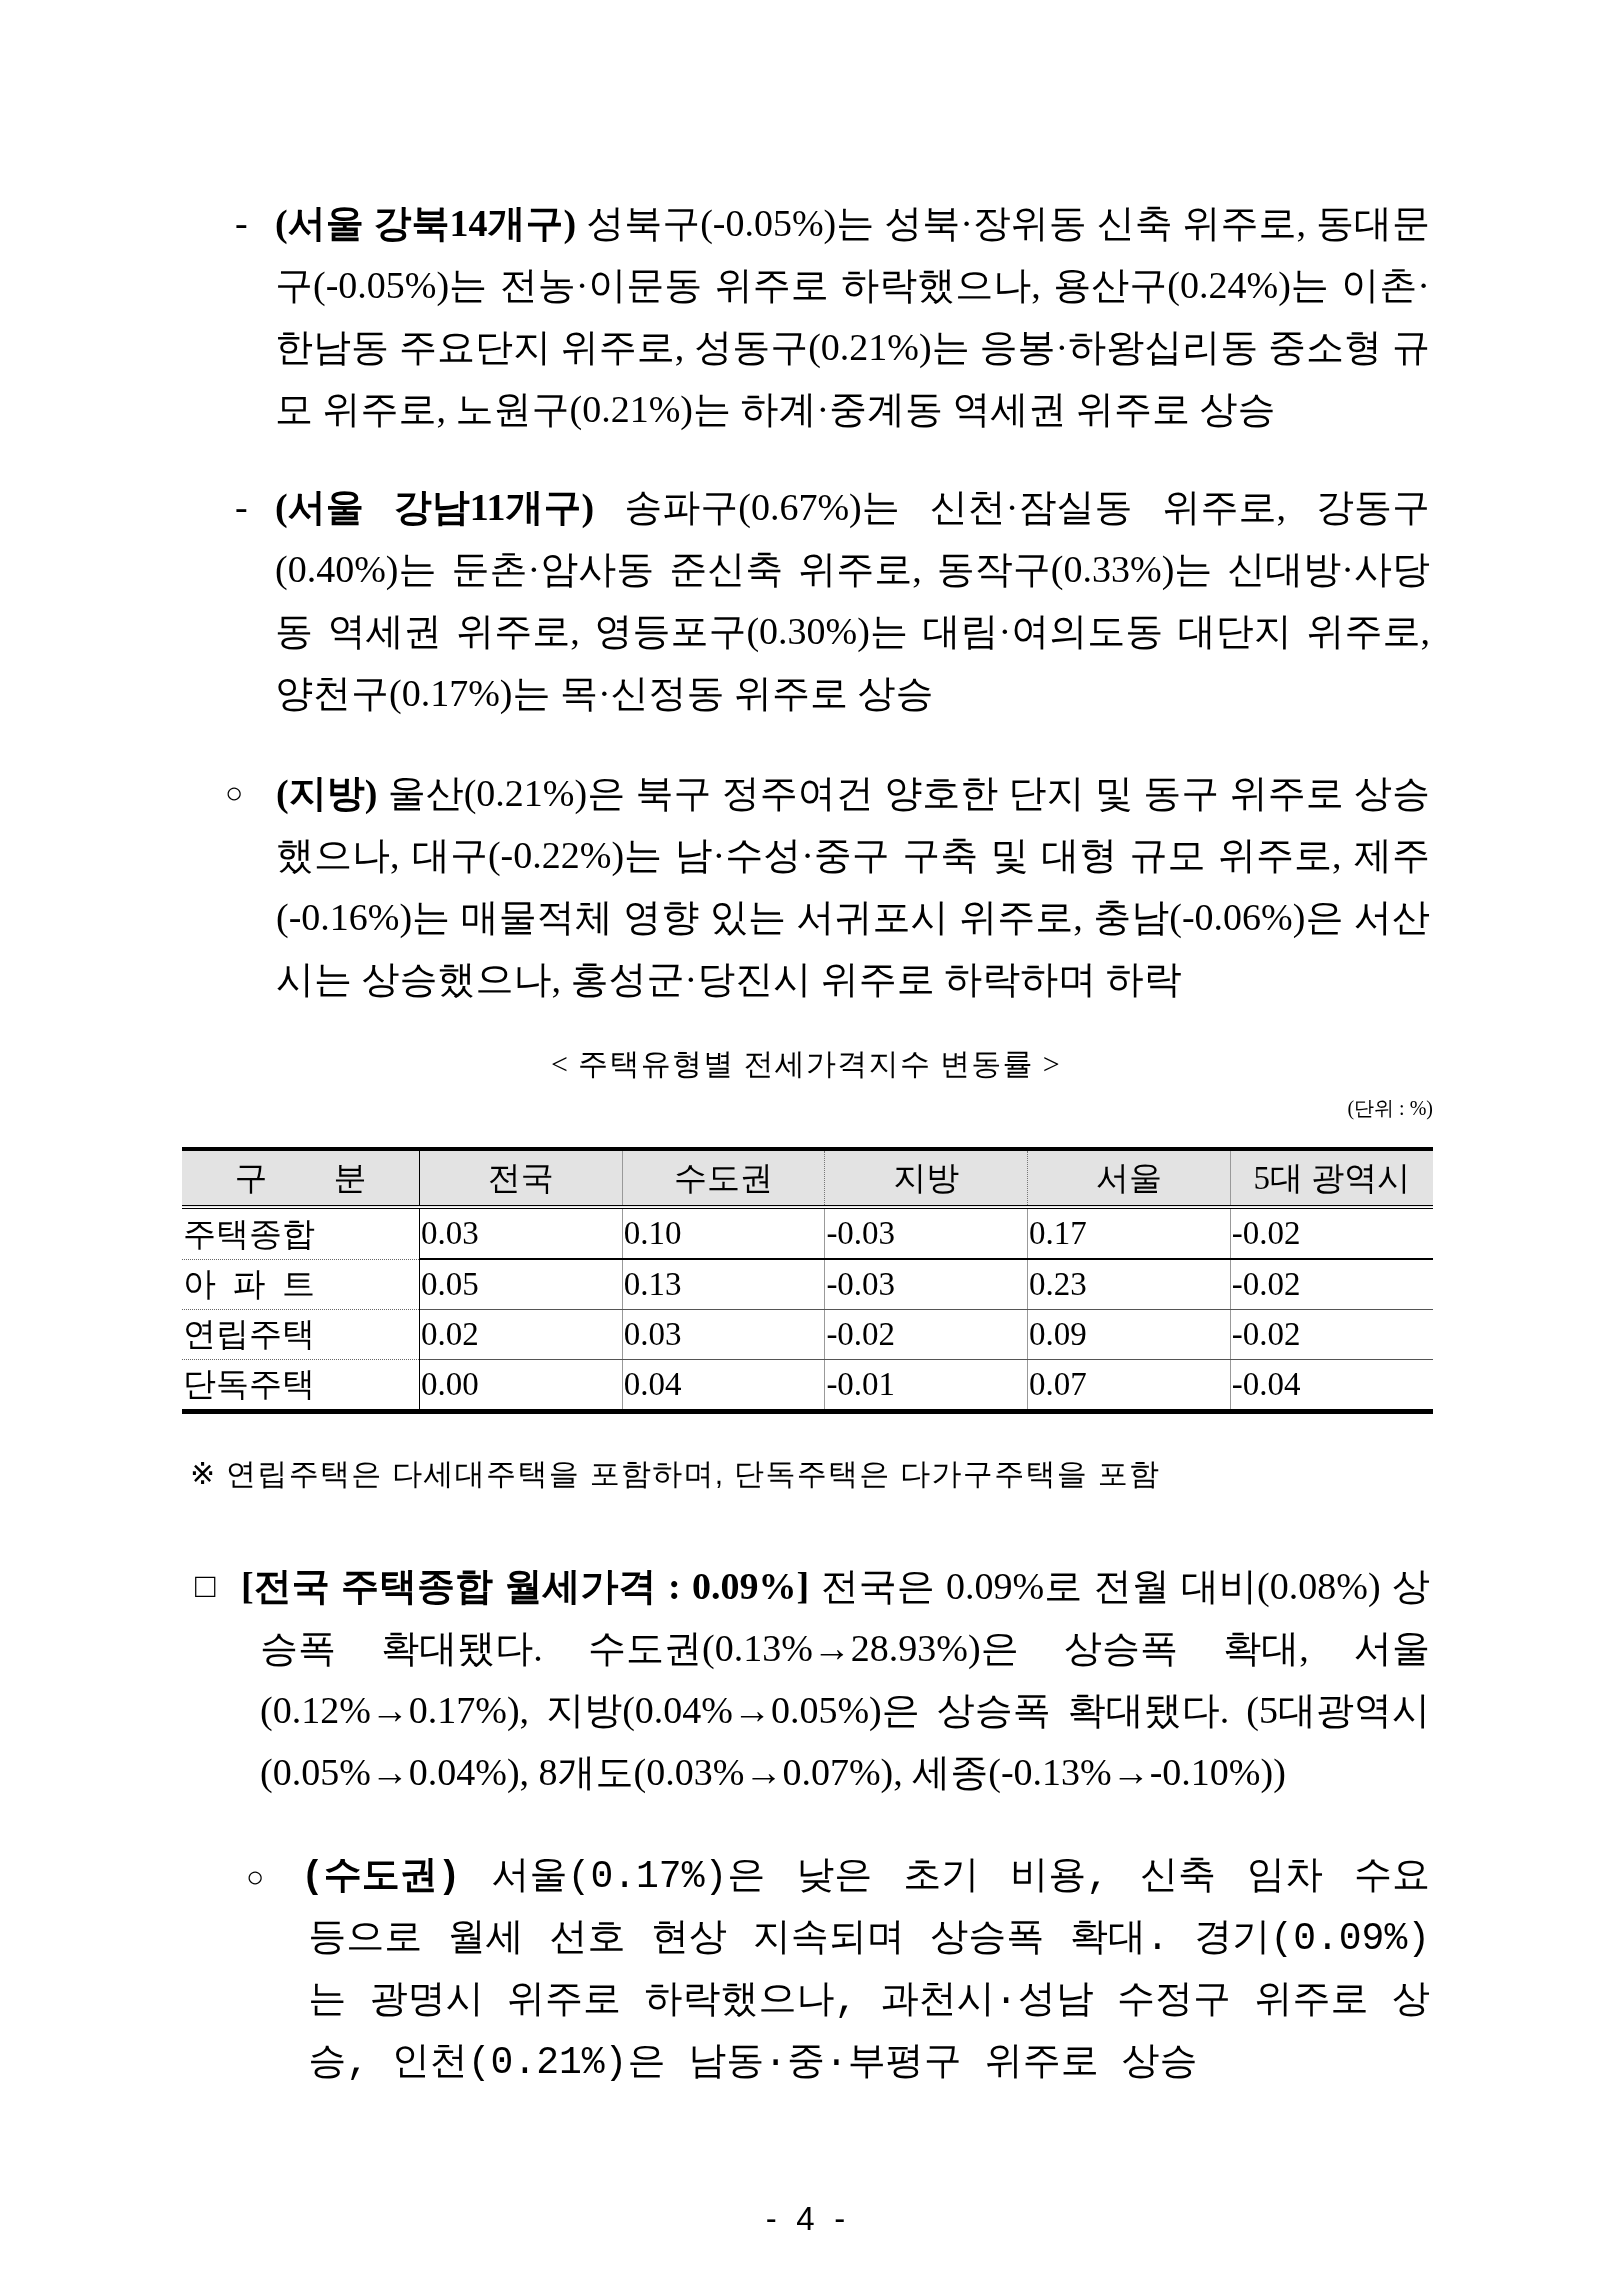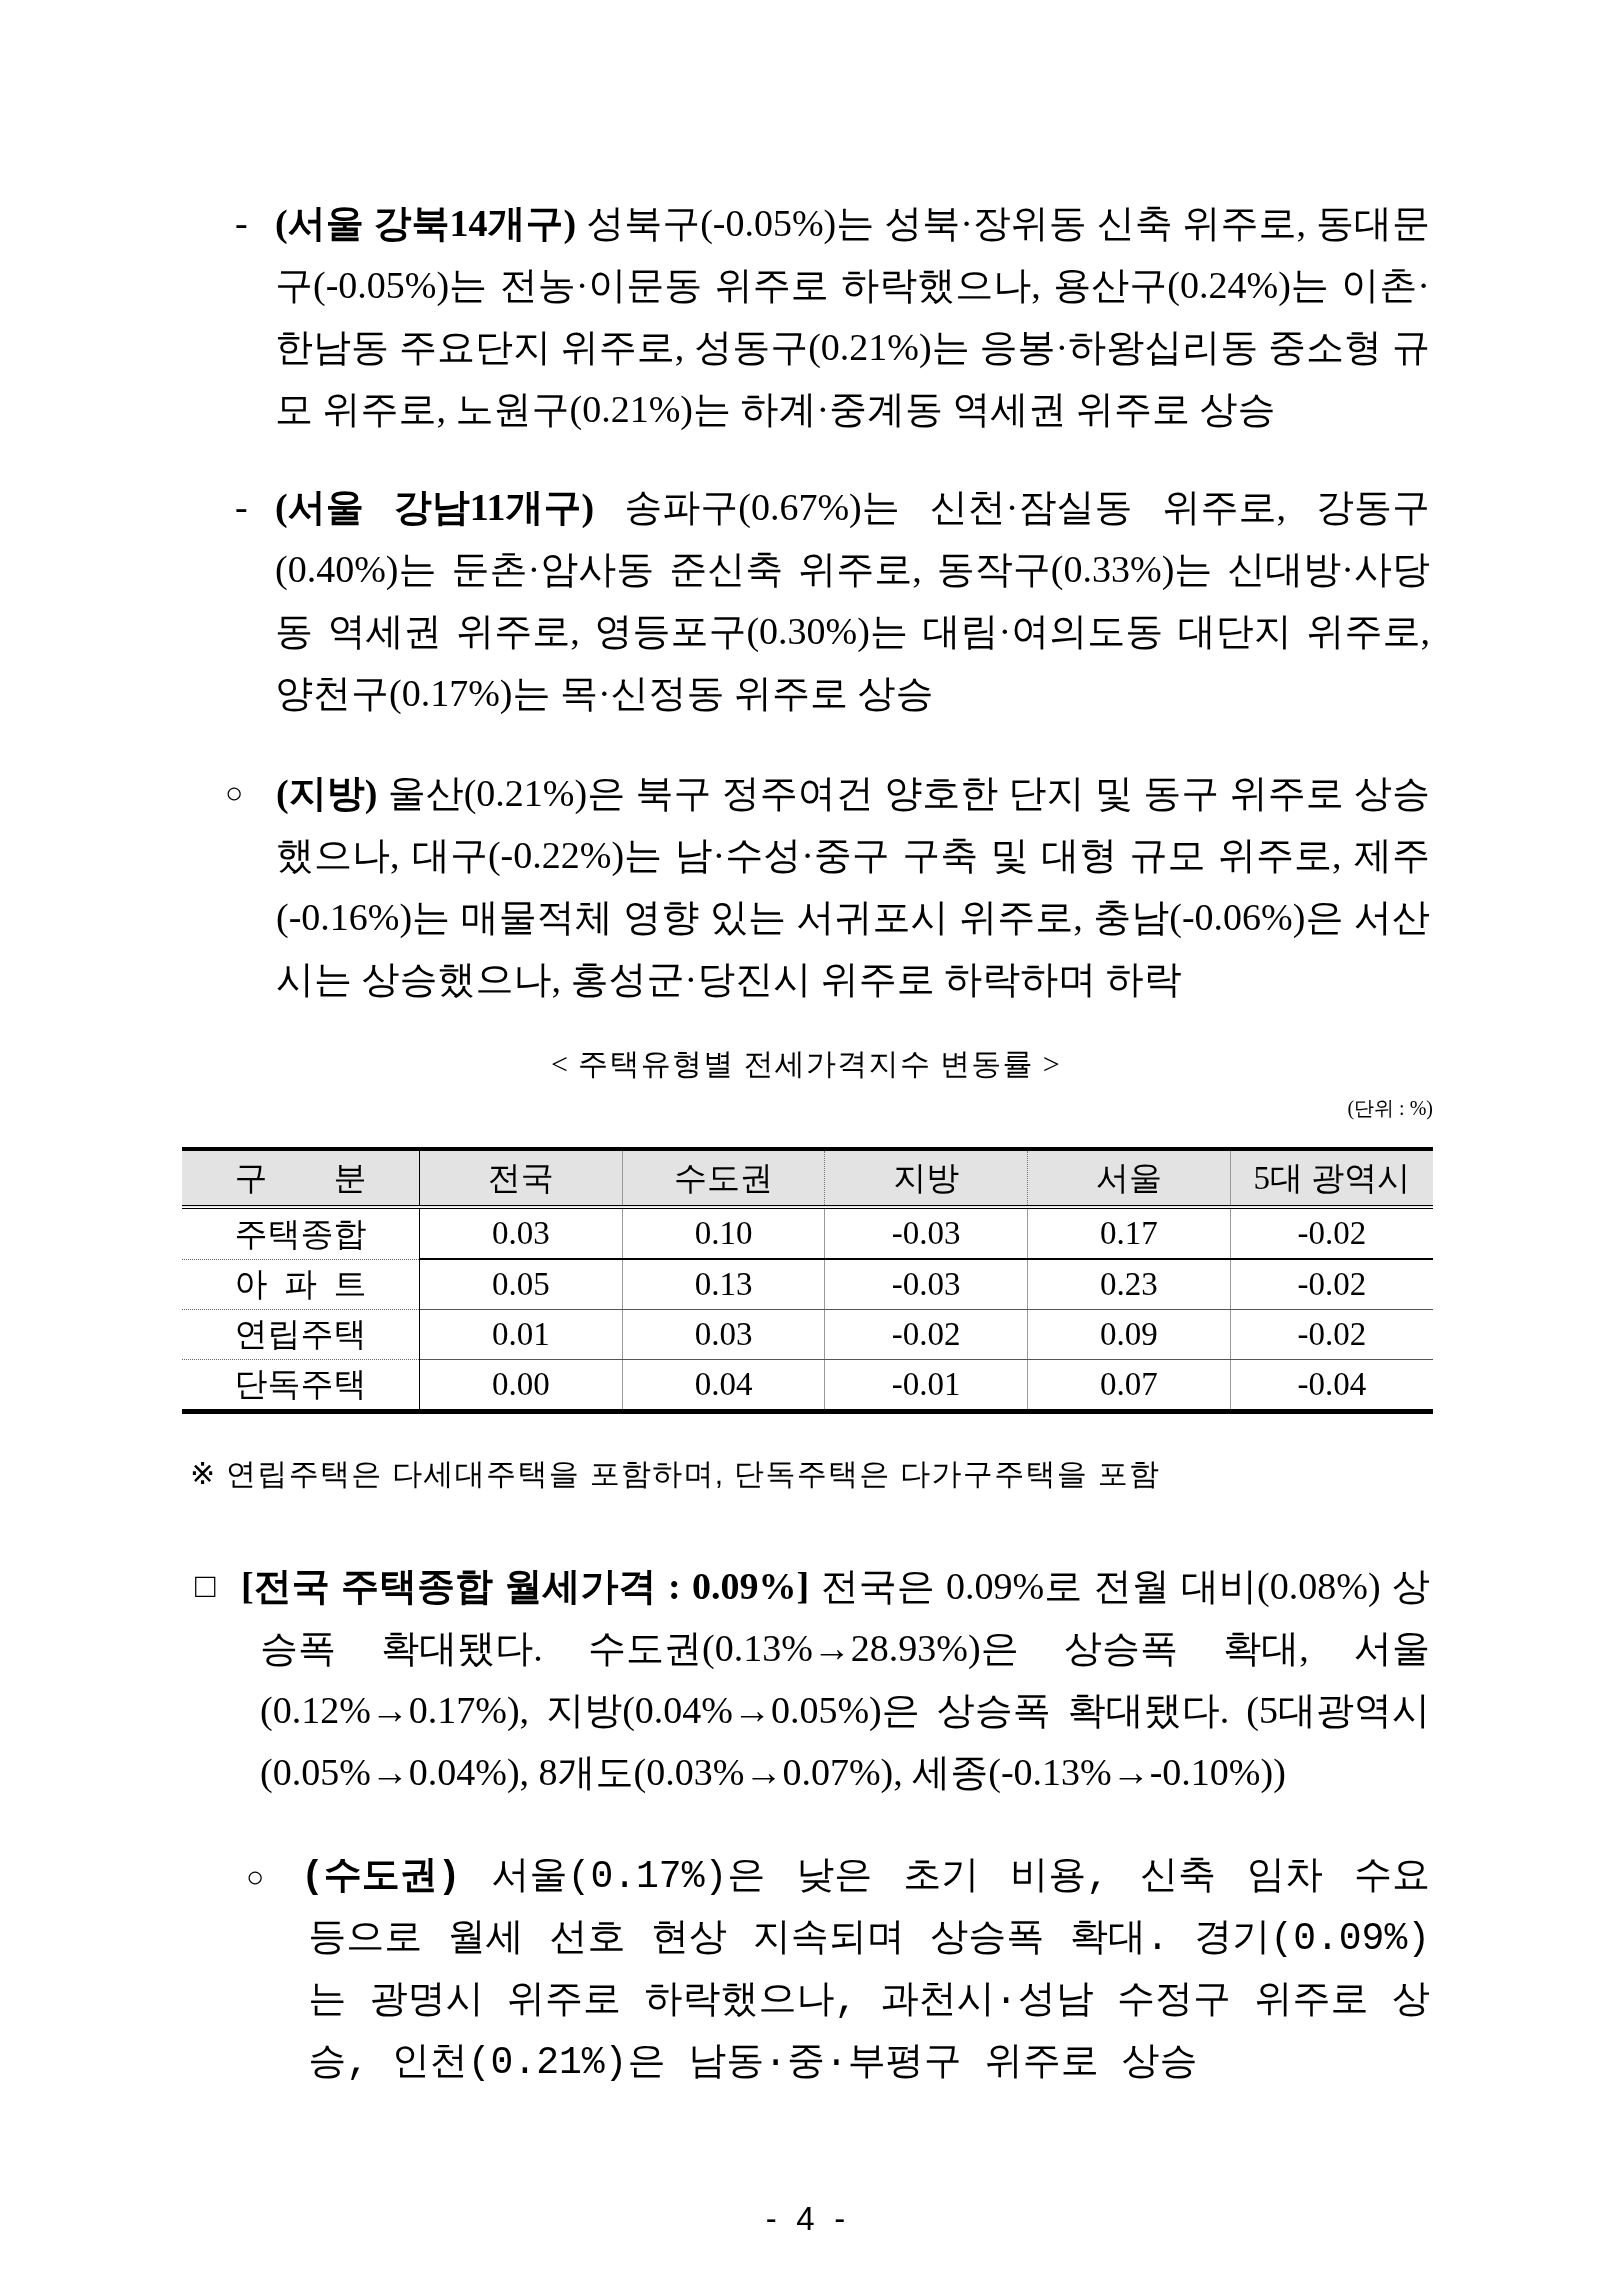--- a/index.html
+++ b/index.html
@@ -36,21 +36,21 @@
   .unit-note{width:1251px;margin-top:10.4px;text-align:right;font-size:20px;}
   table.stat{
     width:1251px;margin-top:25px;border-collapse:collapse;
     border-top:4.6px solid #000;border-bottom:5.9px solid #000;
     font-size:33px;table-layout:fixed;
   }
   table.stat th{
     background:#e3e3e3;font-weight:normal;height:52px;
     border-bottom:4.6px double #000;text-align:center;vertical-align:middle;
   }
-  table.stat td{height:47px;text-align:center;vertical-align:middle;}
+  table.stat td{height:47px;text-align:left;vertical-align:middle;}
   table.stat .c0{width:235px;border-right:1.3px solid #000;}
   table.stat .c1,table.stat .c2,table.stat .c3,table.stat .c4{border-right:0.7px solid #999;}
   table.stat th.c2,table.stat th.c3{border-right:0.7px dotted #777;}
   tr.rsep td{border-bottom:0.7px solid #555;}
   tr.rsep td.c0{border-bottom:0.7px dotted #666;}
   tr.rheavy td{border-bottom:2px solid #000;}
   tr.rheavy td.c0{border-bottom:0.7px dotted #666;}
 
   .footnote{
     margin-top:40px;margin-left:8px;font-size:30px;letter-spacing:1.3px;
@@ -119,21 +119,21 @@
         <tr class="rsep">
           <td class="c0">아 파 트</td>
           <td class="c1">0.05</td>
           <td class="c2">0.13</td>
           <td class="c3">-0.03</td>
           <td class="c4">0.23</td>
           <td class="c5">-0.02</td>
         </tr>
         <tr class="rsep">
           <td class="c0">연립주택</td>
-          <td class="c1">0.01</td>
+          <td class="c1">0.02</td>
           <td class="c2">0.03</td>
           <td class="c3">-0.02</td>
           <td class="c4">0.09</td>
           <td class="c5">-0.02</td>
         </tr>
         <tr>
           <td class="c0">단독주택</td>
           <td class="c1">0.00</td>
           <td class="c2">0.04</td>
           <td class="c3">-0.01</td>

